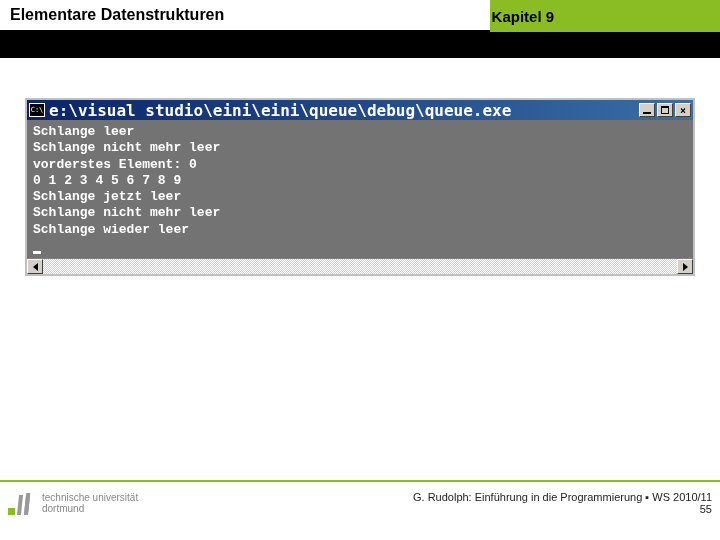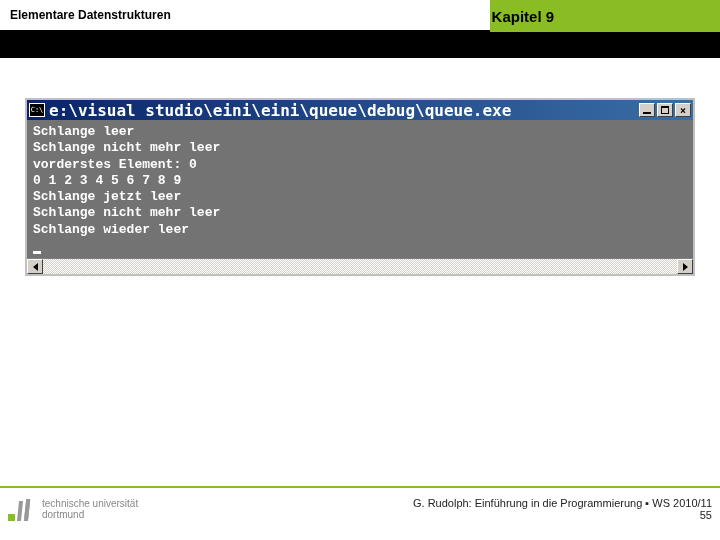--- a/index.html
+++ b/index.html
@@ -1,39 +1,39 @@
 <!DOCTYPE html>
 <html><head>
 <meta charset="utf-8">
 <style>
   * { box-sizing: border-box; margin: 0; padding: 0; }
   body { width: 720px; height: 540px; background: #fff; font-family: Arial, sans-serif; position: relative; }
   .header { width: 100%; height: 32px; background: #000; display: flex; }
-  .header-left { flex: 0 0 68%; background: #fff; border-bottom: 2px solid #000; display: flex; align-items: center; padding-left: 10px; font-size: 12px; font-weight: bold; }
+  .header-left { flex: 0 0 68%; background: #fff; border-bottom: 2px solid #000; display: flex; align-items: center; padding-left: 10px; font-size: 16px; font-weight: bold; }
   .header-right { flex: 1; background: #8ABD24; display: flex; align-items: center; padding-left: 2px; font-size: 15px; font-weight: bold; color: #000; }
   .black-strip { width: 100%; height: 26px; background: #000; }
   .content { padding: 40px 25px 0 25px; }
   .console-window { width: 670px; border: 2px solid #c0c0c0; background: #d4d0c8; }
   .titlebar { height: 20px; background: linear-gradient(to right, #0a246a, #3a6ea5); display: flex; align-items: center; padding: 0 2px; }
   .ticon { width: 16px; height: 14px; background: #000; border: 1px solid #fff; margin-right: 4px; display: flex; align-items: center; justify-content: center; }
   .ticon-inner { font-size: 7px; color: #fff; font-family: monospace; }
   .titlebar-text { color: #fff; font-size: 16px; font-weight: bold; font-family: "Lucida Console", monospace; flex: 1; white-space: nowrap; overflow: hidden; }
   .win-buttons { display: flex; gap: 2px; }
   .win-btn { width: 16px; height: 14px; background: #d4d0c8; border: 1px solid; border-color: #fff #404040 #404040 #fff; display: flex; align-items: center; justify-content: center; font-size: 10px; font-weight: bold; font-family: monospace; cursor: pointer; }
   .win-btn.min span { width: 8px; height: 2px; background: #000; align-self: flex-end; margin-bottom: 2px; }
   .win-btn.max span { width: 8px; height: 8px; border: 1px solid #000; border-top-width: 2px; }
   .console-body { background: #737373; color: #fff; font-family: "Lucida Console", "Courier New", monospace; font-size: 13px; font-weight: bold; padding: 4px 6px; line-height: 1.25; white-space: pre; height: 138px; overflow: hidden; }
   .cursor { display: inline-block; width: 8px; height: 3px; background: #fff; vertical-align: bottom; }
   .scrollbar-h { height: 16px; background: #d4d0c8; border-top: 1px solid #808080; display: flex; }
   .sb-btn { width: 16px; height: 15px; background: #d4d0c8; border: 1px solid; border-color: #fff #404040 #404040 #fff; display: flex; align-items: center; justify-content: center; cursor: pointer; }
   .sb-track { flex: 1; background: repeating-conic-gradient(#d4d0c8 0% 25%, #fff 0% 50%) 0 0/2px 2px; }
   .arrow { width: 0; height: 0; }
   .arrow-l { border-top: 4px solid transparent; border-bottom: 4px solid transparent; border-right: 5px solid #000; }
   .arrow-r { border-top: 4px solid transparent; border-bottom: 4px solid transparent; border-left: 5px solid #000; }
-  .footer { position: absolute; bottom: 10px; left: 0; right: 0; border-top: 2px solid #8ABD24; height: 44px; display: flex; align-items: center; padding: 16px 8px; margin-top: 21px; }
+  .footer { position: absolute; bottom: 16px; left: 0; right: 0; border-top: 2px solid #8ABD24; height: 44px; display: flex; align-items: center; padding: 16px 8px; margin-top: 21px; }
   .logo { display: flex; align-items: center; gap: 6px; }
   .logo-mark { width: 28px; height: 24px; position: relative; }
   .logo-mark::before { content: ""; position: absolute; left: 0; bottom: 0; width: 7px; height: 7px; background: #8ABD24; }
   .logo-mark::after { content: ""; position: absolute; left: 10px; bottom: 0; width: 4px; height: 20px; background: #999; box-shadow: 7px 0 0 #999, 7px -2px 0 #999; transform: skewX(-6deg); }
   .logo-text { font-size: 10px; color: #888; line-height: 1.1; }
   .footer-right { margin-left: auto; text-align: right; font-size: 11px; color: #222; }
 </style>
 </head>
 <body>
 

